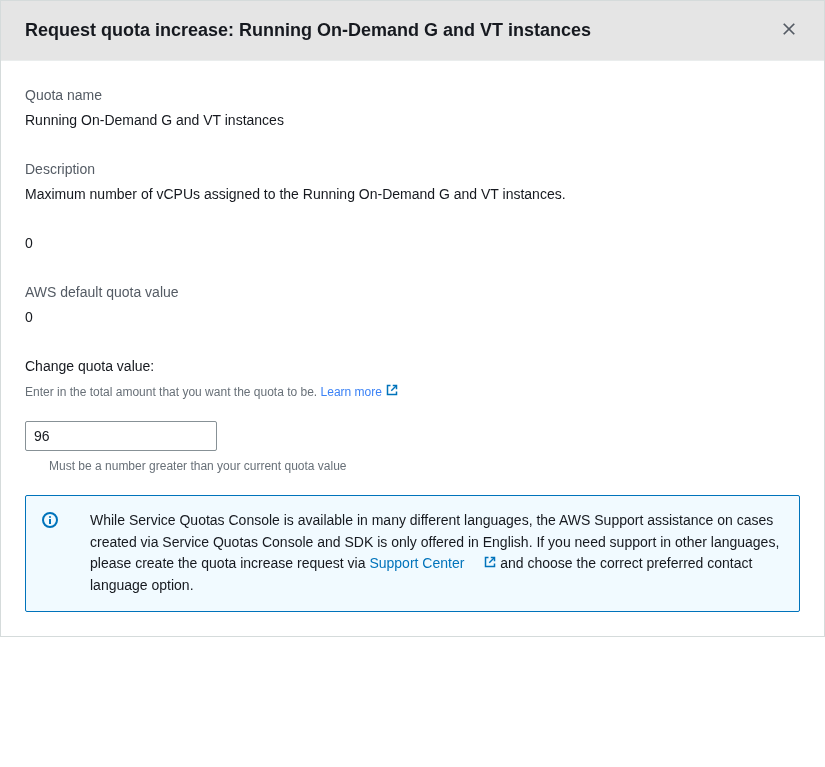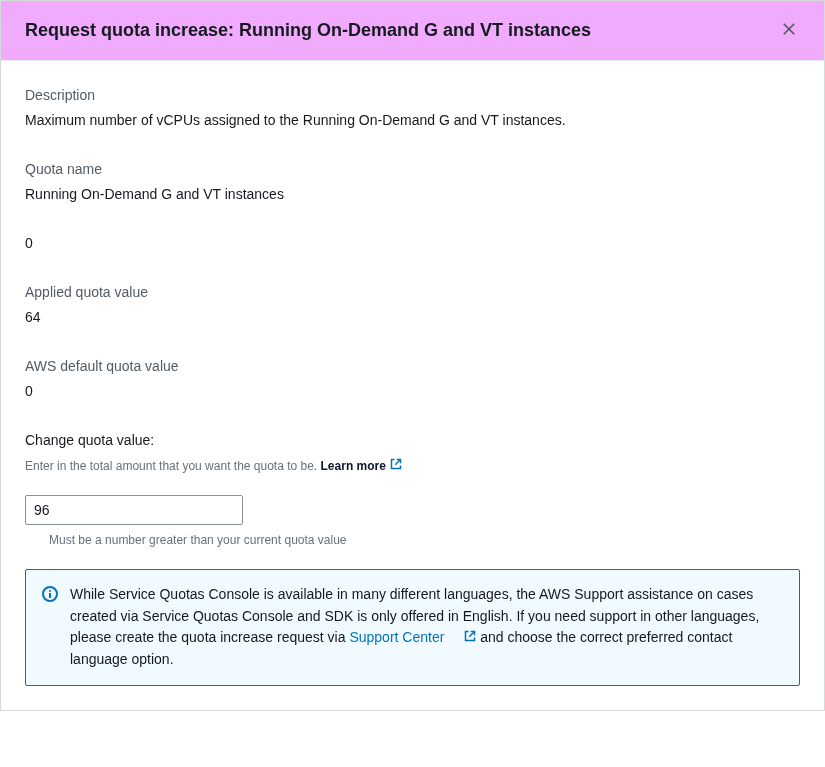--- a/index.html
+++ b/index.html
@@ -18,21 +18,21 @@
       width: 825px;
       border: 1px solid #d5dbdb;
       background: #ffffff;
     }
     .modal-header {
       display: flex;
       justify-content: space-between;
       align-items: center;
       padding: 16px 24px;
       border-bottom: 1px solid #eaeded;
-      background: #f0abfc;
+      background: #e5e5e5;
     }
     .modal-title {
       font-size: 18px;
       font-weight: 700;
       color: #16191f;
     }
     .close-btn {
       background: none;
       border: none;
       cursor: pointer;
@@ -69,33 +69,33 @@
       font-size: 14px;
       color: #16191f;
       margin-bottom: 6px;
     }
     .change-hint {
       font-size: 12px;
       color: #687078;
       margin-bottom: 20px;
     }
     .learn-more {
-      color: #0f172a;
+      color: #3b82f6;
       text-decoration: none;
-      font-weight: 700;
+      font-weight: 400;
       display: inline-flex;
       align-items: center;
       gap: 4px;
     }
     .learn-more svg {
       width: 12px;
       height: 12px;
     }
     .quota-input {
-      width: 218px;
+      width: 192px;
       padding: 6px 8px;
       border: 1px solid #879196;
       border-radius: 2px;
       font-size: 14px;
       color: #16191f;
     }
     .input-hint {
       font-size: 12px;
       color: #687078;
       margin-top: 6px;
@@ -118,20 +118,21 @@
     }
     .info-icon svg {
       width: 16px;
       height: 16px;
       fill: #0073bb;
     }
     .info-text {
       font-size: 14px;
       color: #16191f;
       line-height: 1.55;
+      margin-left: 20px;
     }
     .support-link {
       color: #0073bb;
       text-decoration: none;
       display: inline-flex;
       align-items: center;
       gap: 20px;
     }
     .support-link svg {
       width: 12px;
@@ -150,37 +151,33 @@
           <line x1="2" y1="2" x2="14" y2="14"></line>
           <line x1="14" y1="2" x2="2" y2="14"></line>
         </svg>
       </span>
     </button>
   </div>
 
   <div class="modal-body">
 
     <div class="field-group">
+      <div class="field-label">Quota name</div>
+      <div class="field-value">Running On-Demand G and VT instances</div>
+    </div>
+
+    <div class="field-group">
       <div class="field-label">Description</div>
       <div class="field-value">Maximum number of vCPUs assigned to the Running On-Demand G and VT instances.</div>
     </div>
 
     <div class="field-group">
-      <div class="field-label">Quota name</div>
-      <div class="field-value">Running On-Demand G and VT instances</div>
-    </div>
-
-    <div class="field-group">
       <div class="field-value">0</div>
     </div>
 
-    <div class="field-group">
-      <div class="field-label">Applied quota value</div>
-      <div class="field-value">64</div>
-    </div>
 
     <div class="field-group">
       <div class="field-label">AWS default quota value</div>
       <div class="field-value">0</div>
     </div>
 
 
     <div class="change-section">
       <div class="change-label">Change quota value:</div>
       <div class="change-hint">

